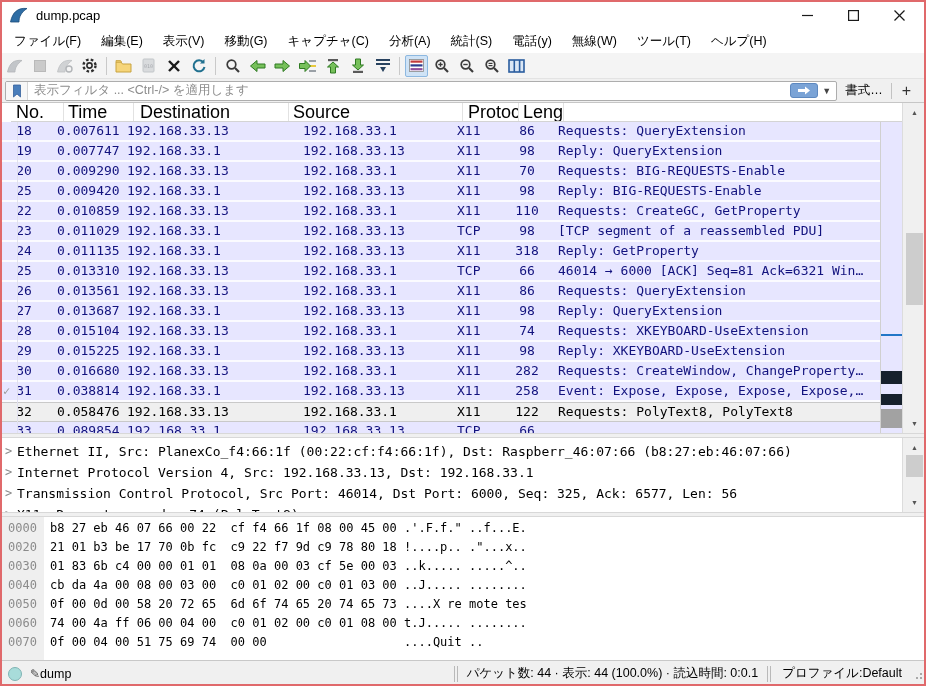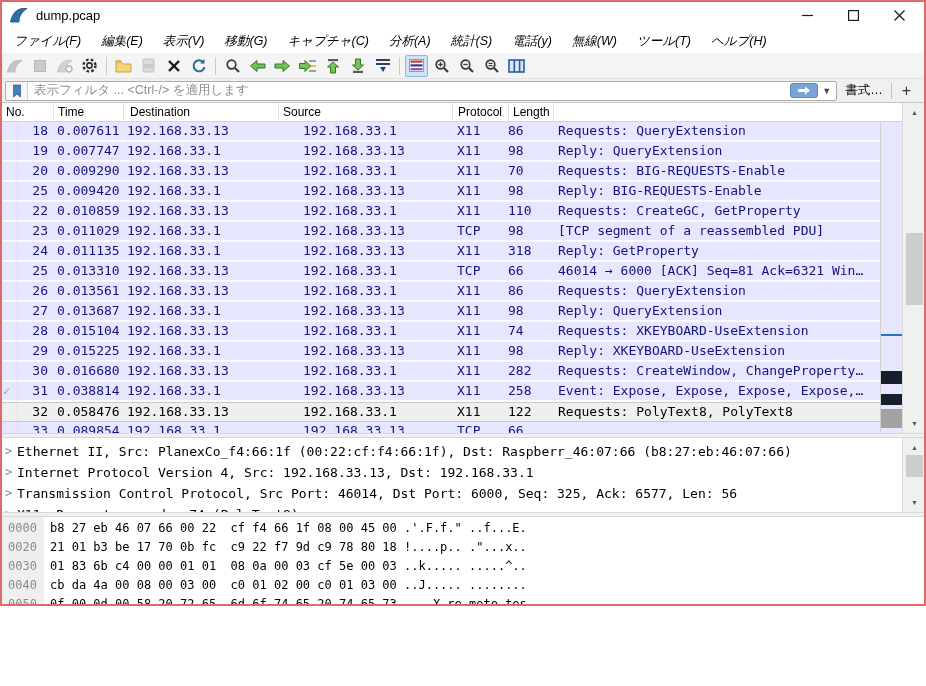--- a/index.html
+++ b/index.html
@@ -1,30 +1,30 @@
 <!DOCTYPE html>
 <html><head>
 <meta charset="utf-8">
 <style>
   * { margin:0; padding:0; box-sizing:border-box; }
   html,body { width:926px; height:686px; overflow:hidden; }
   body { font-family:"Liberation Sans", sans-serif; font-size:13px; color:#111; background:#fff; }
-  .window { position:relative; width:926px; height:606px; background:#fff; overflow:hidden; }
+  .window { position:relative; width:926px; height:686px; background:#fff; overflow:hidden; }
   .window::after { content:""; position:absolute; inset:0; border:2px solid #e0696b; pointer-events:none; z-index:99; }
 
   
   .titlebar { position:absolute; top:0; left:0; right:0; height:30px; background:#fff; display:flex; align-items:center; }
   .app-icon { width:20px; height:18px; margin-left:9px; }
   .title-text { margin-left:7px; font-size:13px; color:#000; }
   .win-controls { position:absolute; right:4px; top:0; height:30px; display:flex; }
   .win-btn { width:46px; height:30px; display:flex; align-items:center; justify-content:center; }
   .win-btn svg { stroke:#1a1a1a; stroke-width:1.2; fill:none; }
 
   
-  .menubar { position:absolute; top:30px; left:0; right:0; height:23px; background:#fff; display:flex; align-items:flex-end; padding-left:4px;font-style:italic; }
+  .menubar { position:absolute; top:30px; left:0; right:0; height:23px; background:#fff; display:flex; align-items:flex-end; padding-left:4px; }
   .menu-item { padding:3px 10px; font-size:12.5px; color:#000; }
 
   
   .toolbar { position:absolute; top:53px; left:0; right:0; height:26px; background:#f4f4f4; display:flex; align-items:center; padding-left:2px; border-bottom:1px solid #e3e3e3;}
   .tb-btn { width:23px; height:22px; margin:0 1px; display:flex; align-items:center; justify-content:center; border:1px solid transparent; border-radius:2px; }
   .tb-btn.active { background:#cfe3f6; border-color:#8db8e0; }
   .tb-btn.disabled { opacity:.55; }
   .tb-sep { width:1px; height:18px; background:#c9c9c9; margin:0 4px; }
 
   
@@ -33,32 +33,32 @@
   .bookmark-box { width:22px; height:100%; border-right:1px solid #d6d6d6; background:#f7f7f7; display:flex; align-items:center; justify-content:center; }
   .filter-placeholder { color:#8c8c8c; font-size:12.5px; margin-left:6px; flex:1; white-space:nowrap; }
   .apply-btn { width:28px; height:15px; background:#7aa3d6; border:1px solid #5d88bf; border-radius:3px; margin-right:2px; display:flex; align-items:center; justify-content:center; }
   .apply-caret { font-size:9px; color:#444; padding:0 5px 0 2px; }
   .expr-btn { font-size:12.5px; margin:0 8px 0 8px; color:#000; }
   .fb-sep { width:1px; height:16px; background:#c2c2c2; }
   .add-filter-btn { font-size:16px; color:#333; padding:0 10px; }
 
   
   .pktpane { position:absolute; top:103px; left:0; right:0; height:330px; background:#fff; }
-  .pkt-header { position:absolute; top:0; left:1px; right:22px; height:19px; display:flex; background:#fff; border-bottom:1px solid #d4d4d4; font-size:12px; color:#000; }
+  .pkt-header { position:absolute; top:0; left:11px; right:22px; height:19px; display:flex; background:#fff; border-bottom:1px solid #d4d4d4; font-size:18px; color:#000; }
   .hcell { border-right:1px solid #e2e2e2; padding-left:4px; line-height:18px; white-space:nowrap; overflow:hidden; }
   .pkt-rows { position:absolute; top:19px; bottom:0; left:0; right:46px; overflow:hidden; font-family:"DejaVu Sans Mono", monospace; font-size:13px; }
   .prow { position:relative; display:flex; height:20px; line-height:18px; background:#e7e6ff; color:#12127e; border-bottom:2px solid #fbfbff; white-space:nowrap; }
   .prow.selected { background:#efefef; color:#000; border-top:1px solid #c9c9c9; border-bottom:1px solid #c9c9c9; height:20px; line-height:18px; }
   .prow .check { position:absolute; left:3px; top:0; color:#9a9a9a; font-size:12px; }
-  .c1 { width:53px; text-align:right; padding-right:5px; }
+  .c1 { width:53px; text-align:center; padding-right:5px; }
   .c2 { width:70px; padding-left:4px; }
   .c3 { width:174px; padding-left:4px; }
   .c4 { width:155px; padding-left:6px; }
   .c5 { width:56px; padding-left:5px; }
-  .c6 { width:45px; text-align:left; padding-right:7px; }
+  .c6 { width:45px; text-align:center; padding-right:7px; }
   .c7 { flex:1; padding-left:5px; overflow:hidden; }
   .leftline { position:absolute; left:17px; top:19px; bottom:0; width:1px; background:#e0e0ee; }
 
   
   .minimap { position:absolute; top:19px; bottom:0; right:24px; width:22px; background:#e7e6ff; border-left:1px solid #d0d0d0; }
   .mm-mark { position:absolute; left:0; right:0; }
   .vscroll { position:absolute; top:0; bottom:0; right:0; width:24px; background:#f0f0f0; border-left:1px solid #dcdcdc; }
   .sb-arrow { position:absolute; left:0; right:0; height:15px; display:flex; align-items:center; justify-content:center; font-size:7px; color:#555; }
   .sb-up { top:2px; } .sb-down { bottom:2px; }
   .sb-thumb { position:absolute; left:3px; right:3px; background:#cdcdcd; }
@@ -529,15 +529,28 @@
         <div class="hrow"><span class="off">0050</span><span class="hx">0f 00 0d 00 58 20 72 65  6d 6f 74 65 20 74 65 73</span><span class="asc">....X re mote tes</span></div>
         <div class="hrow"><span class="off">0060</span><span class="hx">74 00 4a ff 06 00 04 00  c0 01 02 00 c0 01 08 00</span><span class="asc">t.J..... ........</span></div>
         <div class="hrow"><span class="off">0070</span><span class="hx">0f 00 04 00 51 75 69 74  00 00</span><span class="asc">....Quit ..</span></div>
       </div>
   </div>
 
   <div class="statusbar">
     <div class="expert-dot"></div>
     <span class="comment-ic">✎</span>
     <span class="status-file">dump</span>
+    <div class="status-right">
+      <div class="st-sep"></div>
+      <div class="st-sep"></div>
+      <span class="status-stats">パケット数: 44 · 表示: 44 (100.0%) · 読込時間: 0:0.1</span>
+      <div class="st-sep"></div>
+      <div class="st-sep"></div>
+      <span class="status-profile">プロファイル:Default</span>
+      <div class="grip">
+        <i style="right:0;bottom:0;"></i>
+          <i style="right:4px;bottom:0;"></i>
+          <i style="right:0;bottom:4px;"></i>
+      </div>
+    </div>
   </div>
 
 </div>
 
 </body></html>

